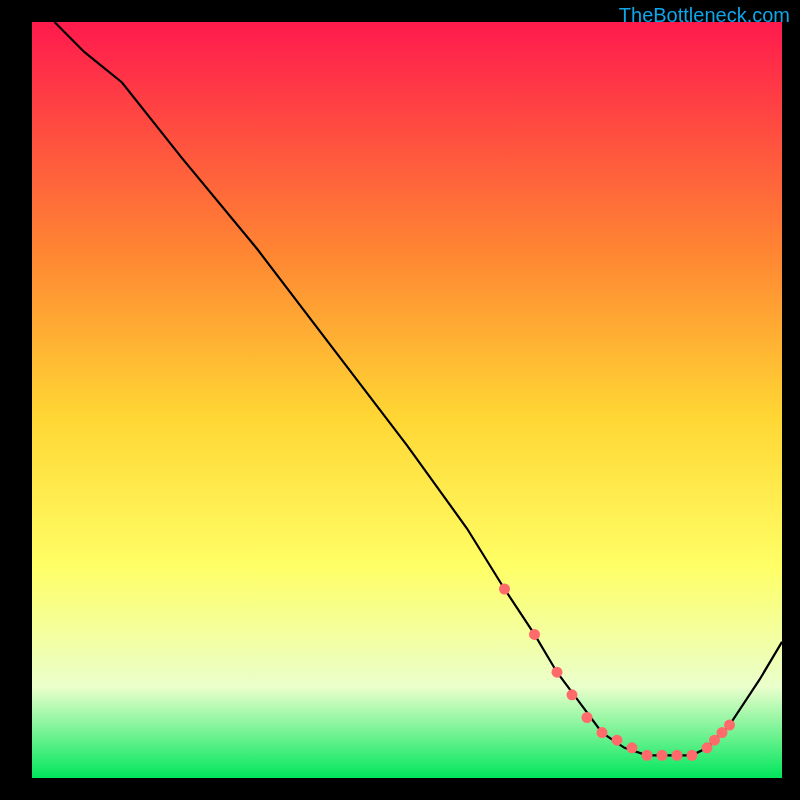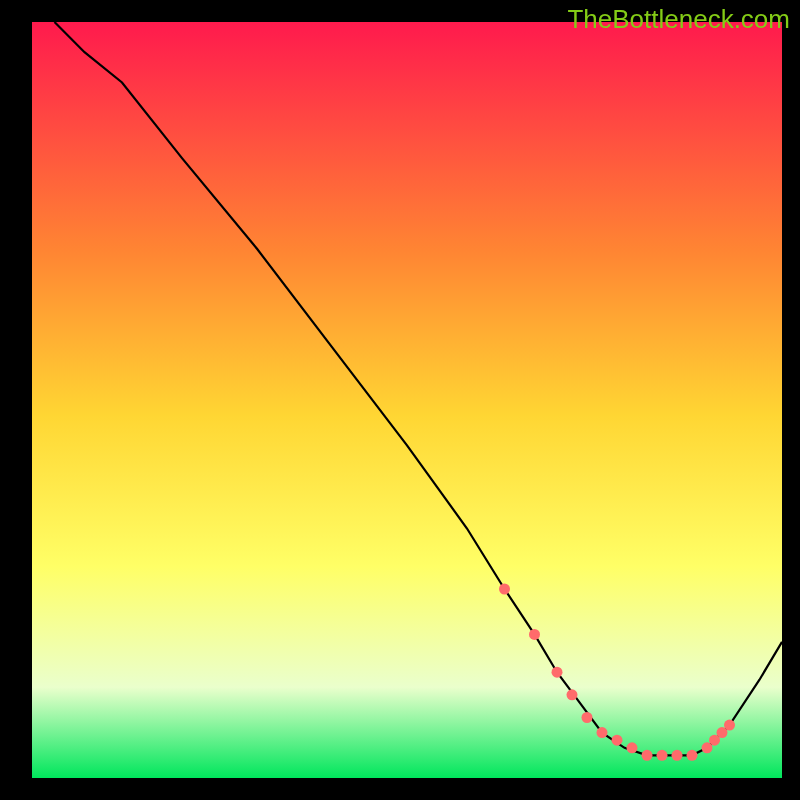--- a/index.html
+++ b/index.html
@@ -14,22 +14,22 @@
   .frame {
     position: relative;
     width: 800px;
     height: 800px;
     background: #000;
   }
   .watermark {
     position: absolute;
     top: 4px;
     right: 10px;
-    color: #84cc16;
-    font-size: 26px;
+    color: #0ea5e9;
+    font-size: 20px;
     font-weight: 500;
     z-index: 50;
     user-select: none;
   }
   svg {
     position: absolute;
     left: 0;
     top: 0;
   }
 </style>

